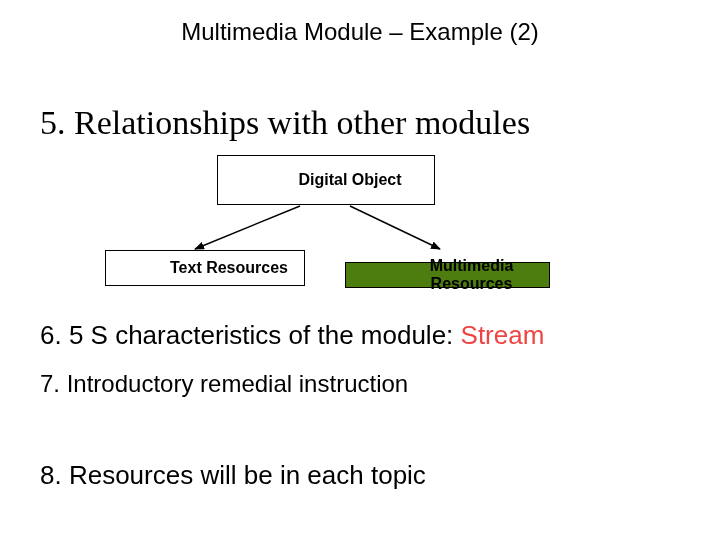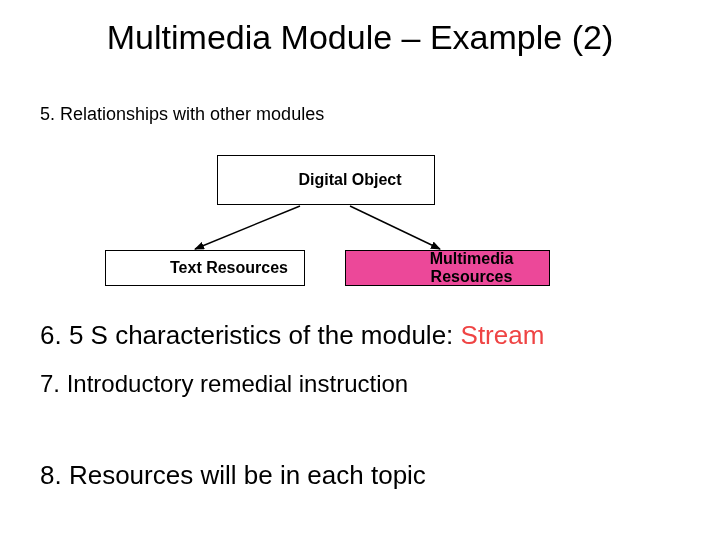--- a/index.html
+++ b/index.html
@@ -16,28 +16,29 @@
     width: 720px;
     height: 540px;
     box-sizing: border-box;
   }
   .title {
     position: absolute;
     top: 18px;
     left: 0;
     width: 720px;
     text-align: center;
-    font-size: 34px;
+    font-size: 24px;
     font-weight: normal;
   }
   .item5 {
     position: absolute;
     top: 104px;
     left: 40px;
-    font-size: 18px;
+    font-size: 34px;
+    font-family: Liberation Serif, serif;
   }
   .box {
     position: absolute;
     border: 1.5px solid #000;
     font-weight: bold;
     text-align: center;
     display: flex;
     align-items: center;
     justify-content: center;
     box-sizing: border-box;
@@ -54,26 +55,26 @@
   }
   .box-left {
     top: 250px;
     left: 105px;
     width: 200px;
     height: 36px;
     font-size: 16px;
     background: #ffffff;
   }
   .box-right {
-    top: 250px;
+    top: 262px;
     left: 345px;
     width: 205px;
-    height: 36px;
+    height: 26px;
     font-size: 16px;
-    background: #ec4899;
+    background: #4d7c0f;
   }
   .item6 {
     position: absolute;
     top: 320px;
     left: 40px;
     font-size: 26px;
   }
   .stream {
     color: #ef4444;
   }

